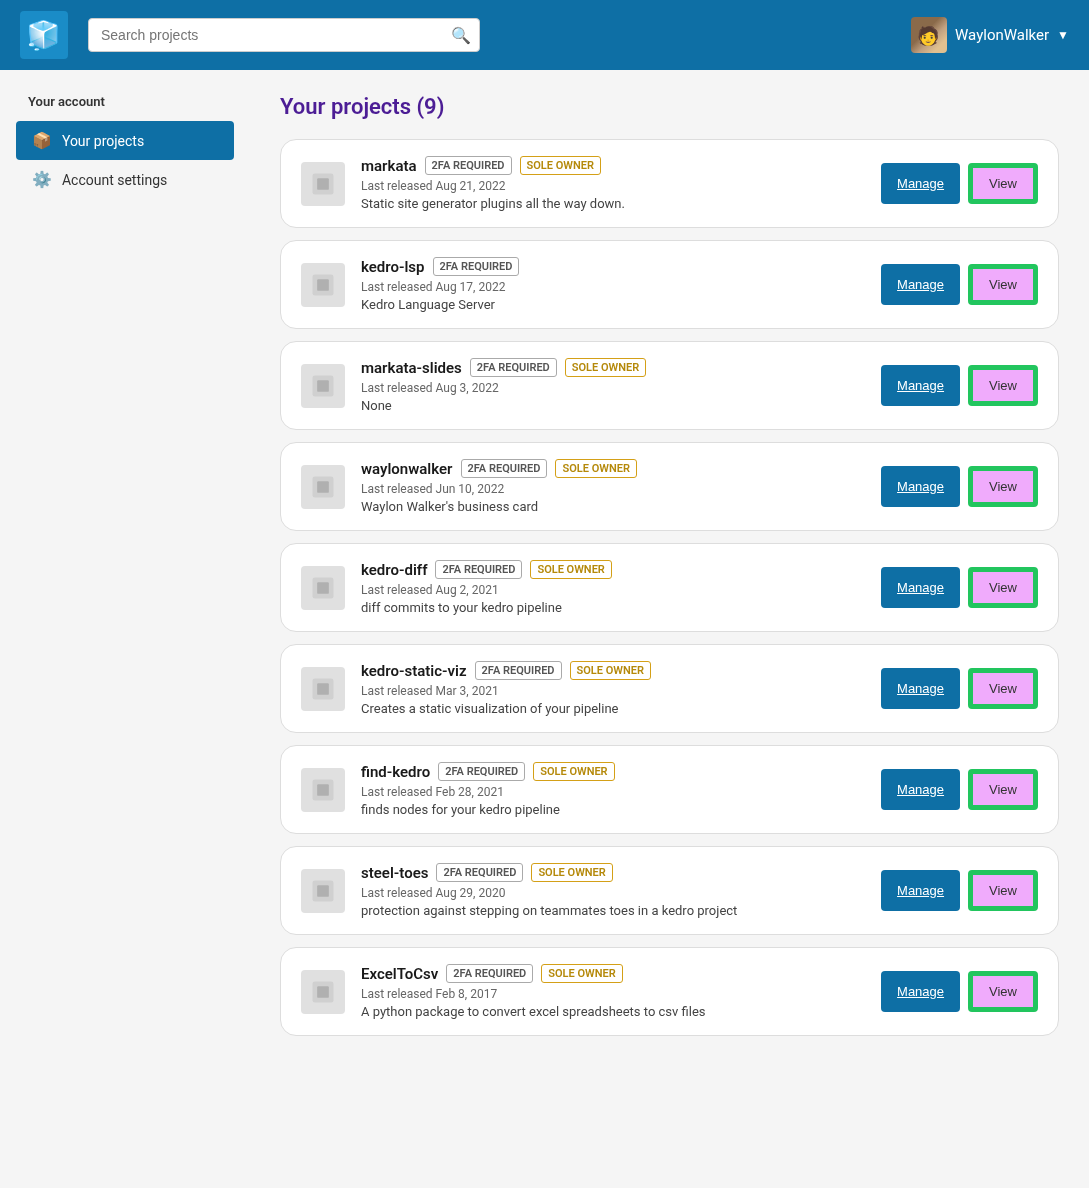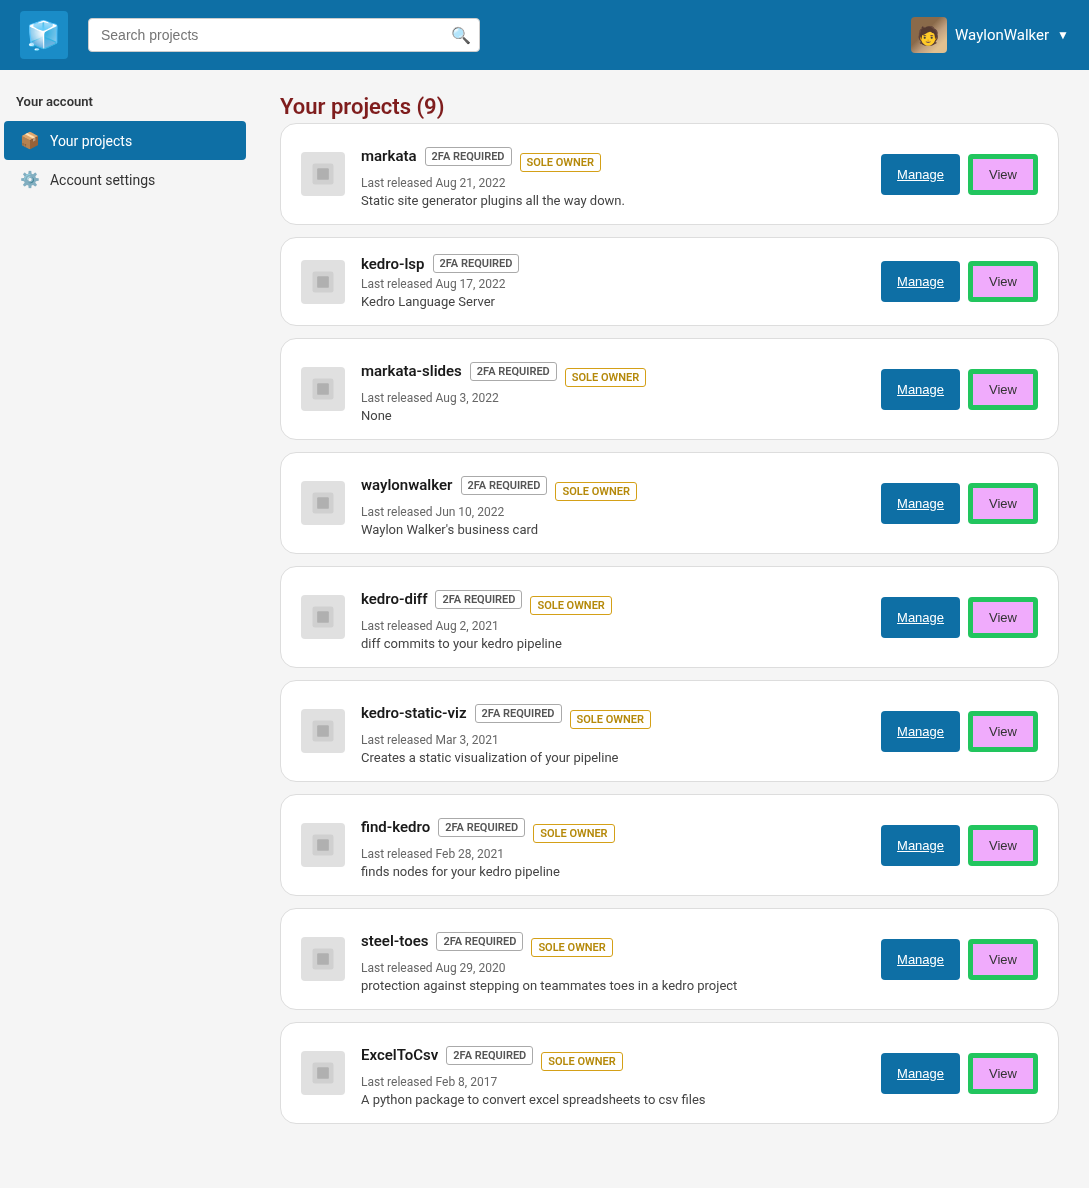--- a/index.html
+++ b/index.html
@@ -75,21 +75,21 @@
 
     
     .main-layout {
       display: flex;
       min-height: calc(100vh - 70px);
     }
 
     
     .sidebar {
       width: 250px;
-      padding: 24px 0;
+      padding: 24px 12px;
       background: #f5f5f5;
       flex-shrink: 0;
     }
     .sidebar-section-title {
       font-size: 13px;
       font-weight: 600;
       color: #333;
       padding: 0 16px 12px 16px;
     }
     .sidebar-item {
@@ -110,22 +110,22 @@
     .sidebar-item .icon { font-size: 16px; }
 
     
     .content {
       flex: 1;
       padding: 24px 30px;
     }
     .page-title {
       font-size: 22px;
       font-weight: 600;
-      color: #7f1d1d;
-      margin-bottom: 4px;
+      color: #4c1d95;
+      margin-bottom: 20px;
     }
 
     
     .project-card {
       background: white;
       border: 1px solid #ddd;
       border-radius: 16px;
       padding: 16px 20px;
       margin-bottom: 12px;
       display: flex;
@@ -167,21 +167,20 @@
     .badge-2fa {
       color: #555;
       border-color: #aaa;
       background: white;
       text-align: center;
     }
     .badge-sole {
       color: #b5890a;
       border-color: #d4a017;
       background: white;
-      margin-top: 13px;
     }
     .project-meta {
       font-size: 12px;
       color: #666;
       margin-bottom: 3px;
     }
     .project-desc {
       font-size: 13px;
       color: #444;
     }

